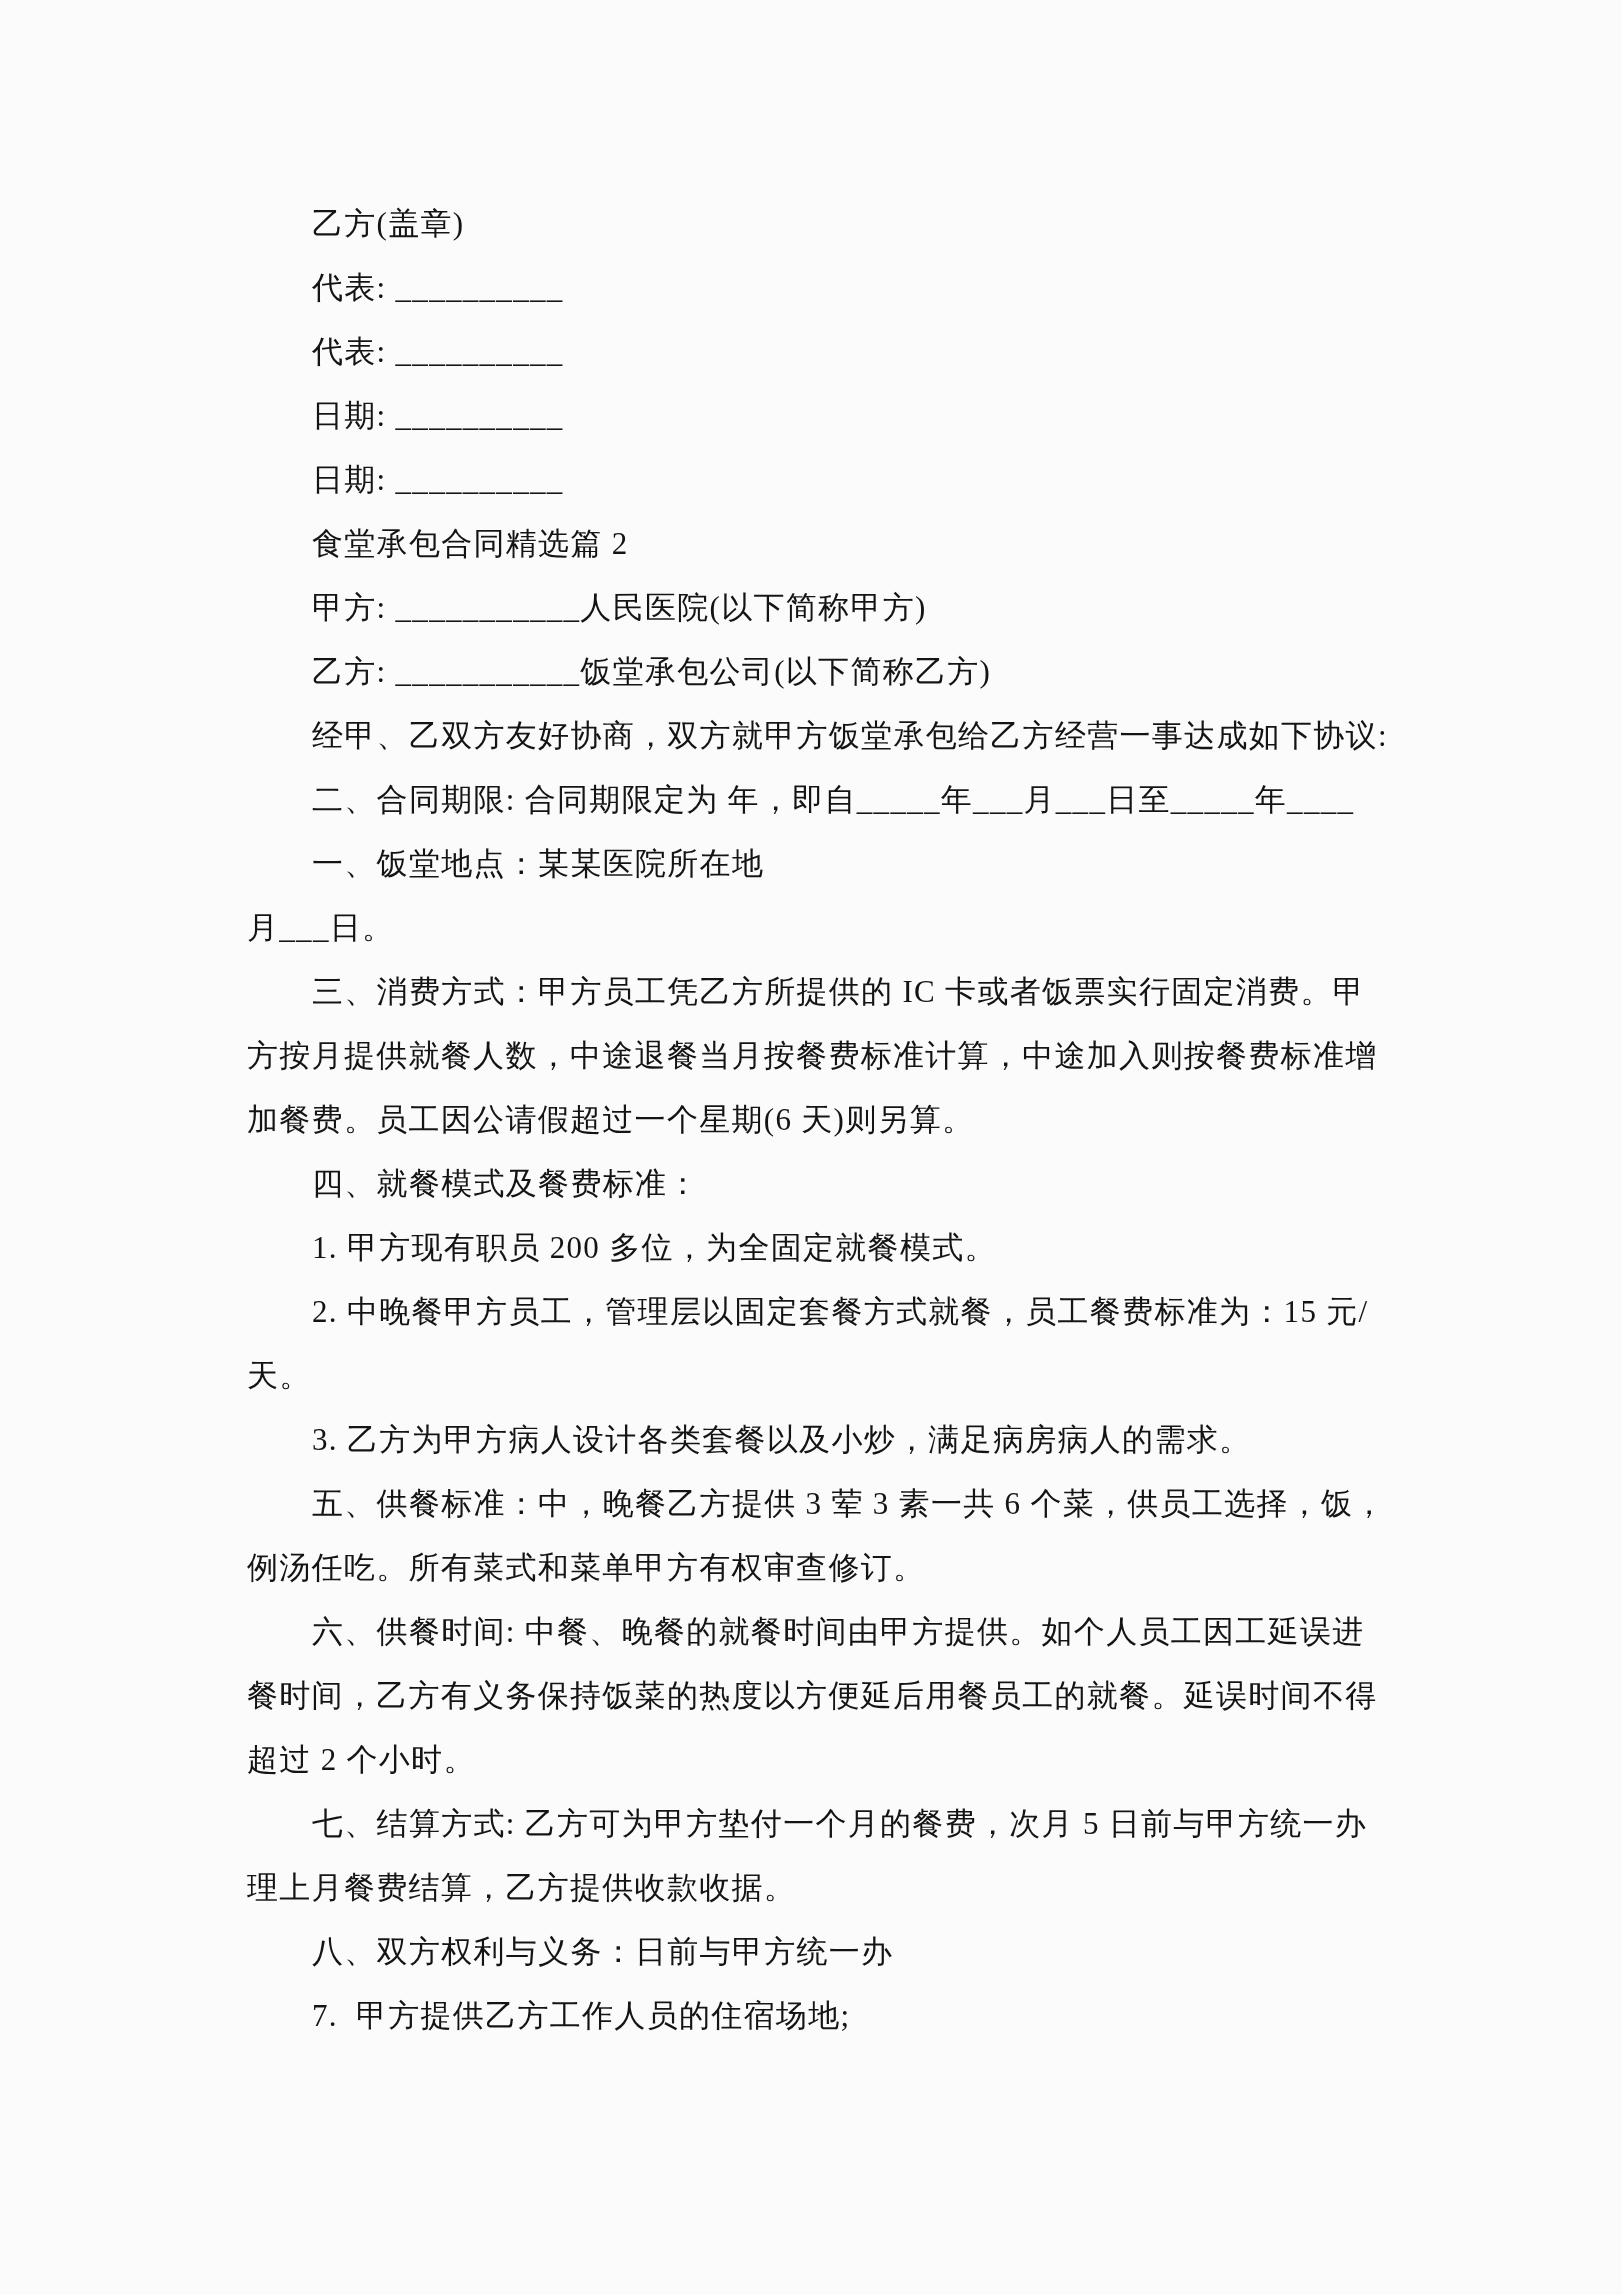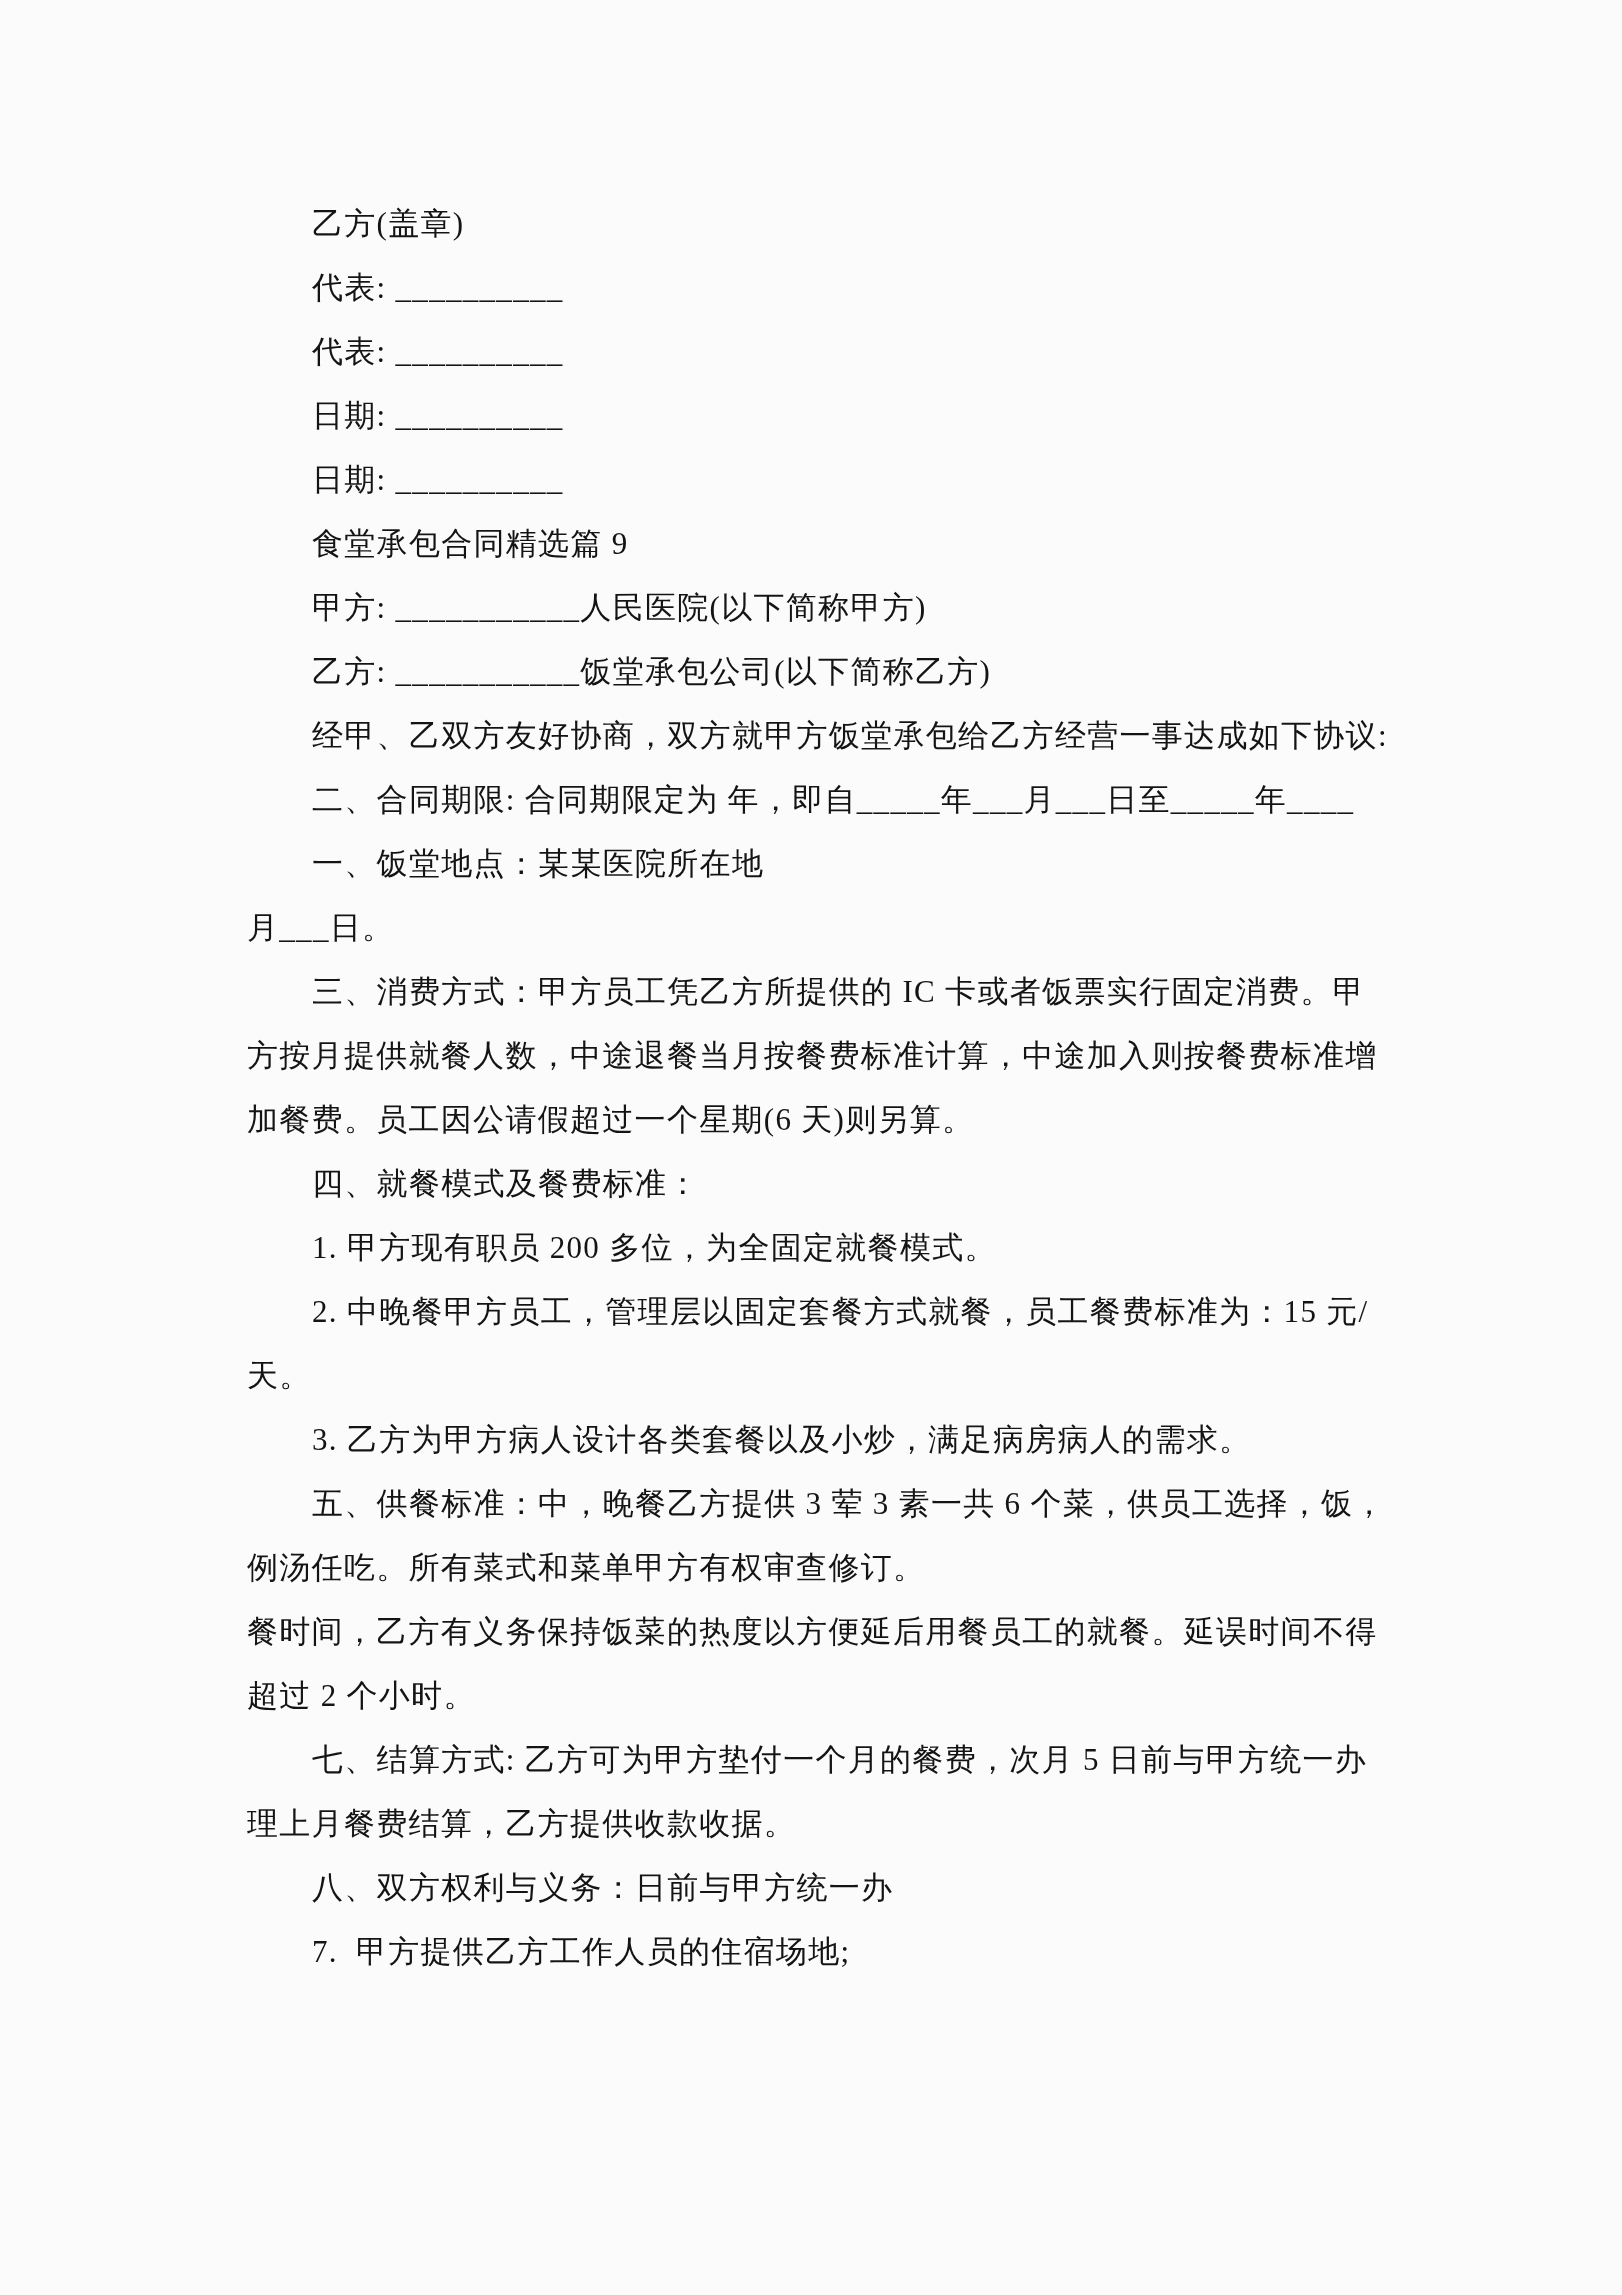--- a/index.html
+++ b/index.html
@@ -41,37 +41,38 @@
 </head>
 <body>
 
 <div class="page" style="background: rgb(251, 251, 251);">
   <div class="doc-body" style="color: rgb(20, 20, 20);">
       <div class="line indent">乙方(盖章)</div>
       <div class="line indent">代表: __________</div>
       <div class="line indent">代表: __________</div>
       <div class="line indent">日期: __________</div>
       <div class="line indent">日期: __________</div>
-      <div class="line indent">食堂承包合同精选篇 9</div>
+      <div class="line indent">食堂承包合同精选篇 2</div>
       <div class="line indent">甲方: ___________人民医院(以下简称甲方)</div>
       <div class="line indent">乙方: ___________饭堂承包公司(以下简称乙方)</div>
       <div class="line indent">经甲、乙双方友好协商，双方就甲方饭堂承包给乙方经营一事达成如下协议:</div>
       <div class="line indent">二、合同期限: 合同期限定为 年，即自_____年___月___日至_____年____</div>
       <div class="line indent">一、饭堂地点：某某医院所在地</div>
       <div class="line">月___日。</div>
       <div class="line indent">三、消费方式：甲方员工凭乙方所提供的 IC 卡或者饭票实行固定消费。甲</div>
       <div class="line">方按月提供就餐人数，中途退餐当月按餐费标准计算，中途加入则按餐费标准增</div>
       <div class="line">加餐费。员工因公请假超过一个星期(6 天)则另算。</div>
       <div class="line indent">四、就餐模式及餐费标准：</div>
       <div class="line indent">1. 甲方现有职员 200 多位，为全固定就餐模式。</div>
       <div class="line indent">2. 中晚餐甲方员工，管理层以固定套餐方式就餐，员工餐费标准为：15 元/</div>
       <div class="line">天。</div>
       <div class="line indent">3. 乙方为甲方病人设计各类套餐以及小炒，满足病房病人的需求。</div>
       <div class="line indent">五、供餐标准：中，晚餐乙方提供 3 荤 3 素一共 6 个菜，供员工选择，饭，</div>
       <div class="line">例汤任吃。所有菜式和菜单甲方有权审查修订。</div>
+      <div class="line indent">六、供餐时间: 中餐、晚餐的就餐时间由甲方提供。如个人员工因工延误进</div>
       <div class="line">餐时间，乙方有义务保持饭菜的热度以方便延后用餐员工的就餐。延误时间不得</div>
       <div class="line">超过 2 个小时。</div>
       <div class="line indent">七、结算方式: 乙方可为甲方垫付一个月的餐费，次月 5 日前与甲方统一办</div>
       <div class="line">理上月餐费结算，乙方提供收款收据。</div>
       <div class="line indent">八、双方权利与义务：日前与甲方统一办</div>
       <div class="line indent">7.  甲方提供乙方工作人员的住宿场地;</div>
     </div>
 </div>
 
 

